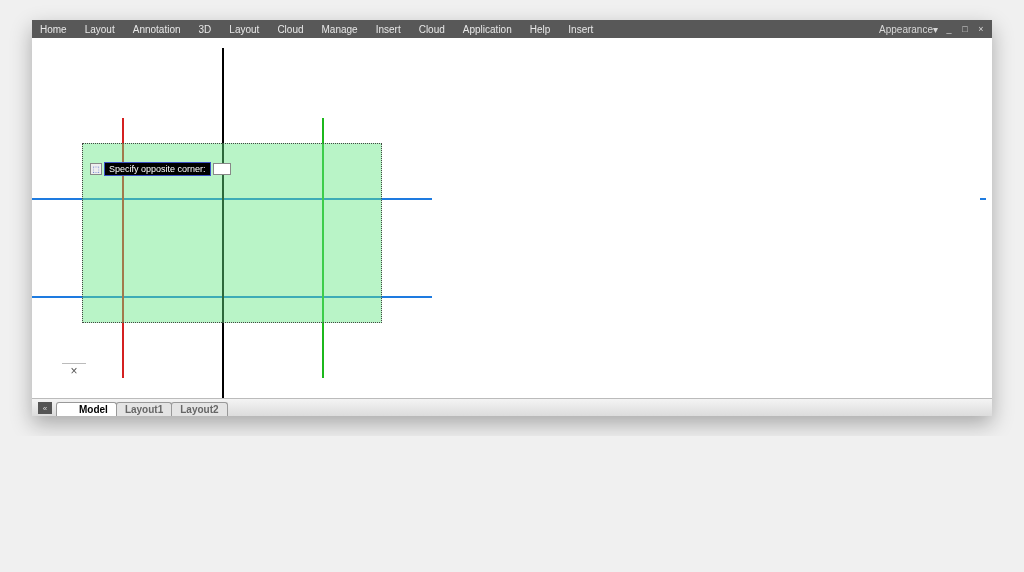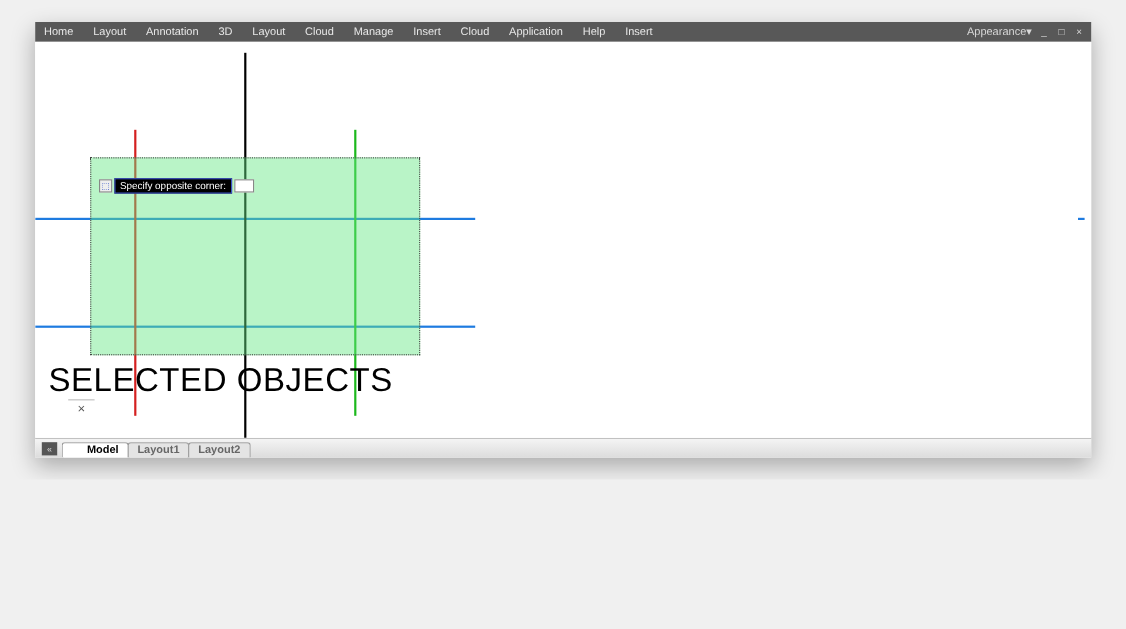--- a/index.html
+++ b/index.html
@@ -226,21 +226,20 @@
     <div class="vline vgreen" style="left:290px; top:80px; height:260px;"></div>
 
     <div class="selection-box" style="left:50px; top:105px; width:300px; height:180px;"></div>
 
     <div class="prompt-box" style="left:58px; top:124px;">
       <span class="prompt-icon">⬚</span>
       <span class="prompt-label">Specify opposite corner:</span>
       <input class="prompt-input" value="" style="">
     </div>
 
-    <div class="big-title">SELECTED OBJECTS</div>
     <div class="small-x">×</div>
   </div>
 
   <div class="statusbar">
     <div class="tab-toggle">«</div>
     <div class="tab active">Model</div>
     <div class="tab">Layout1</div>
     <div class="tab">Layout2</div>
   </div>
 

